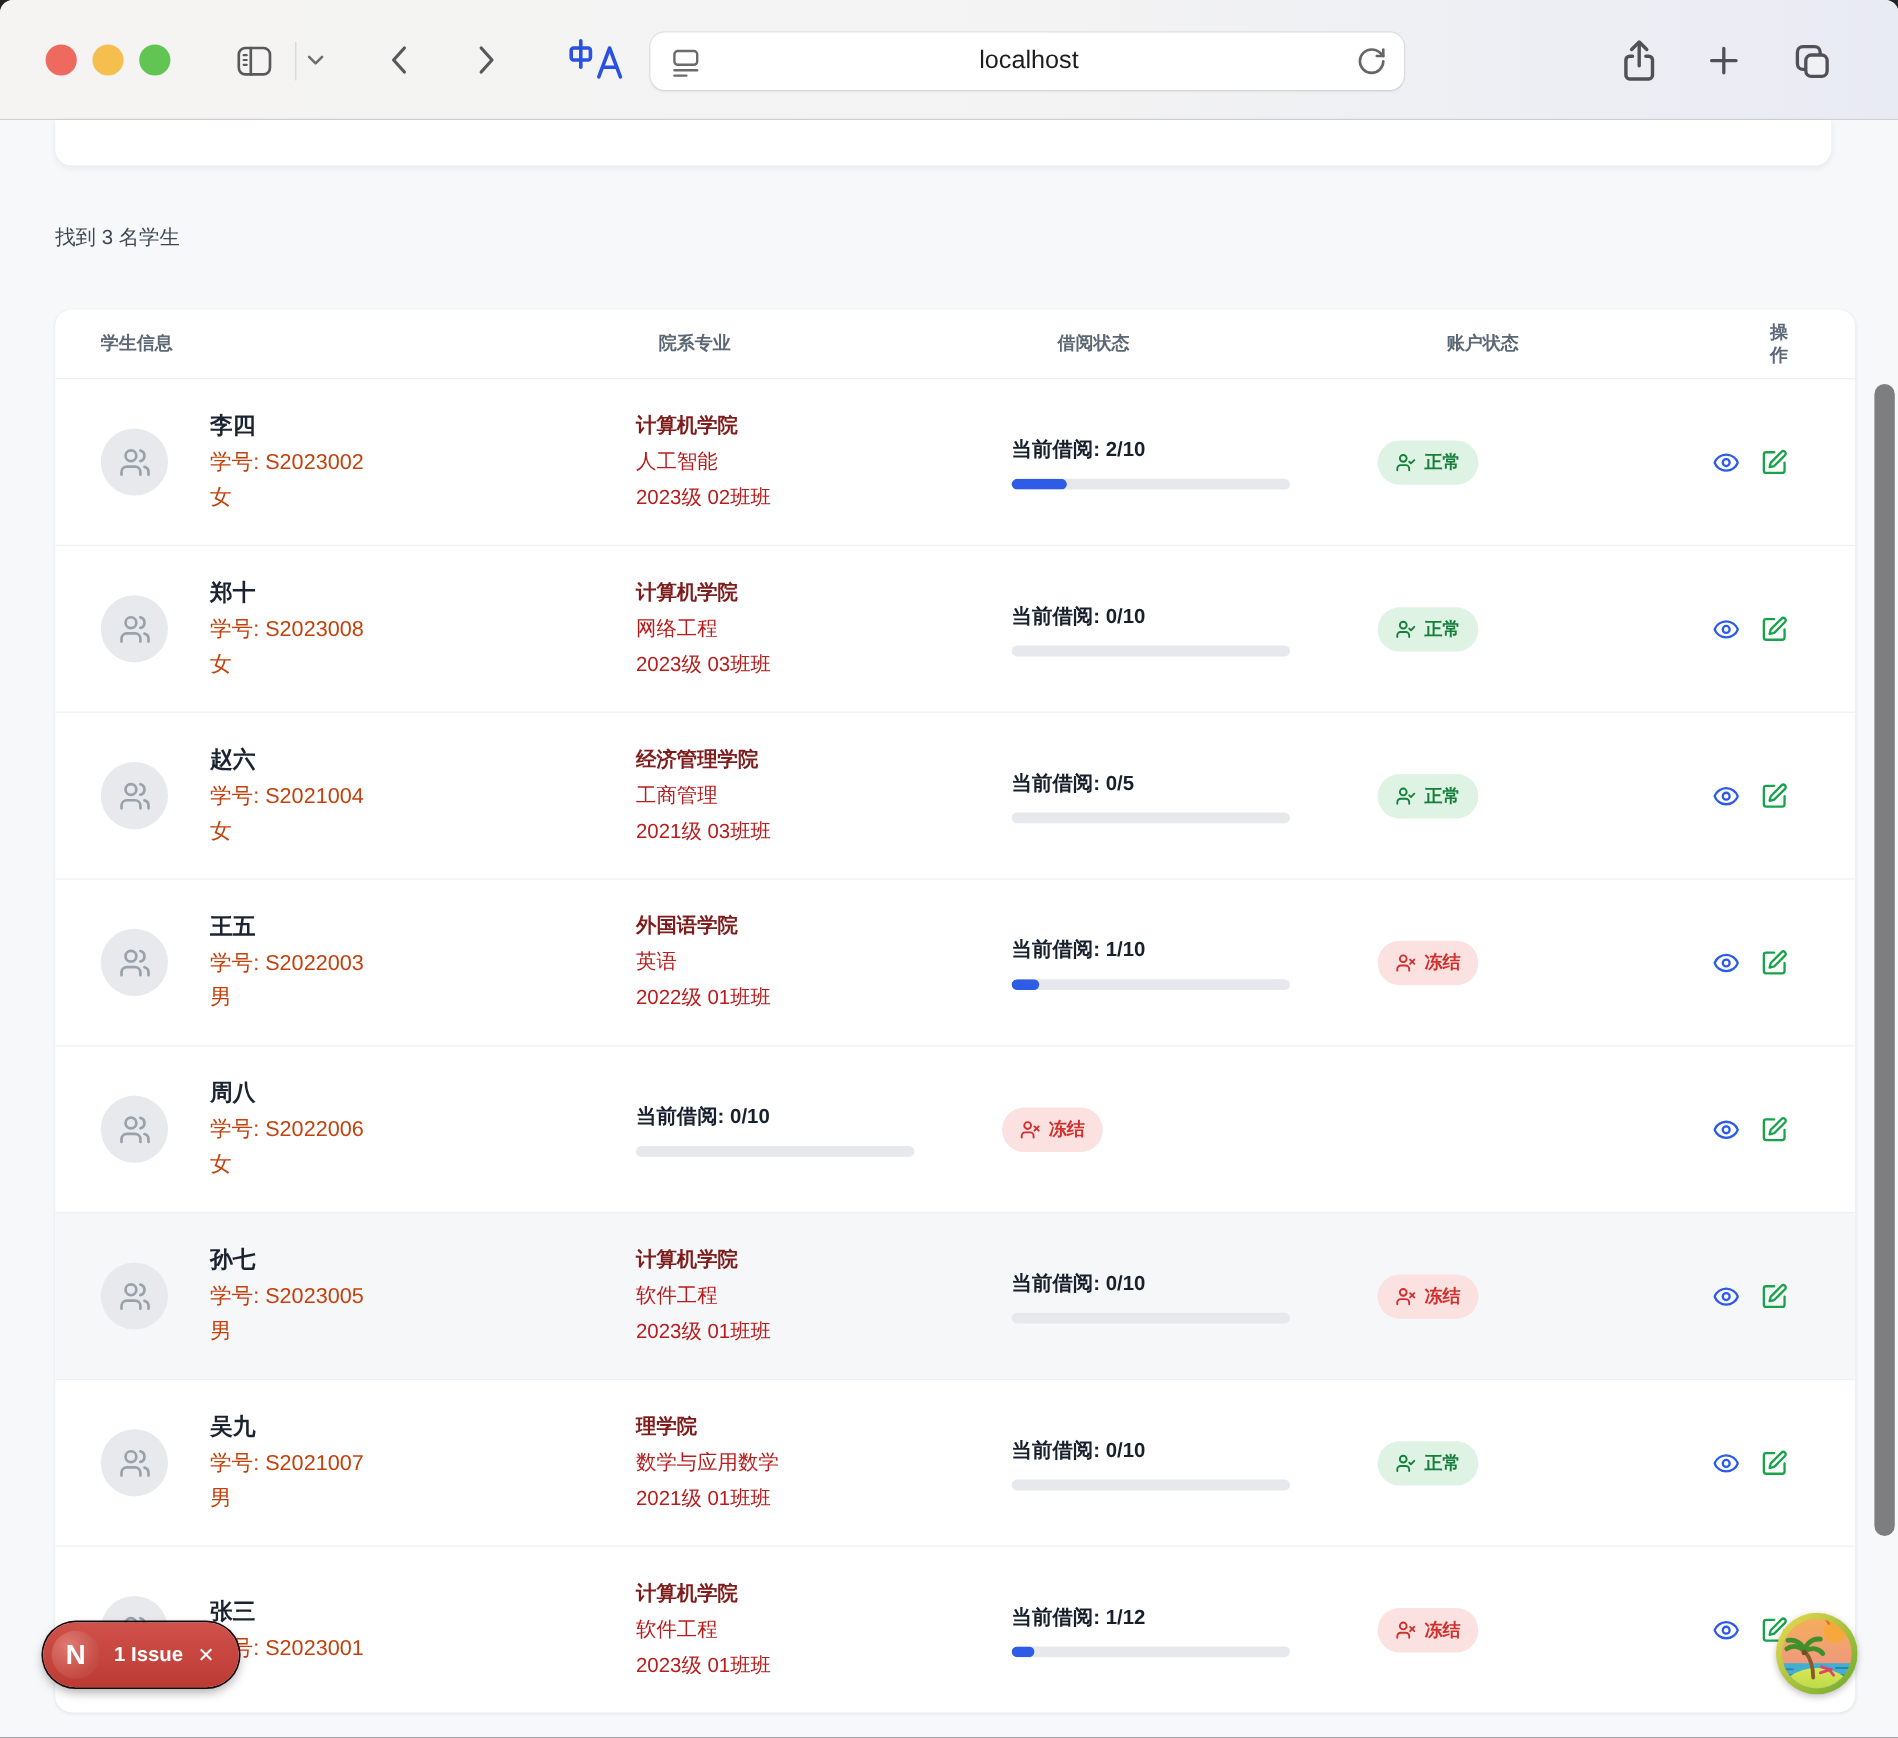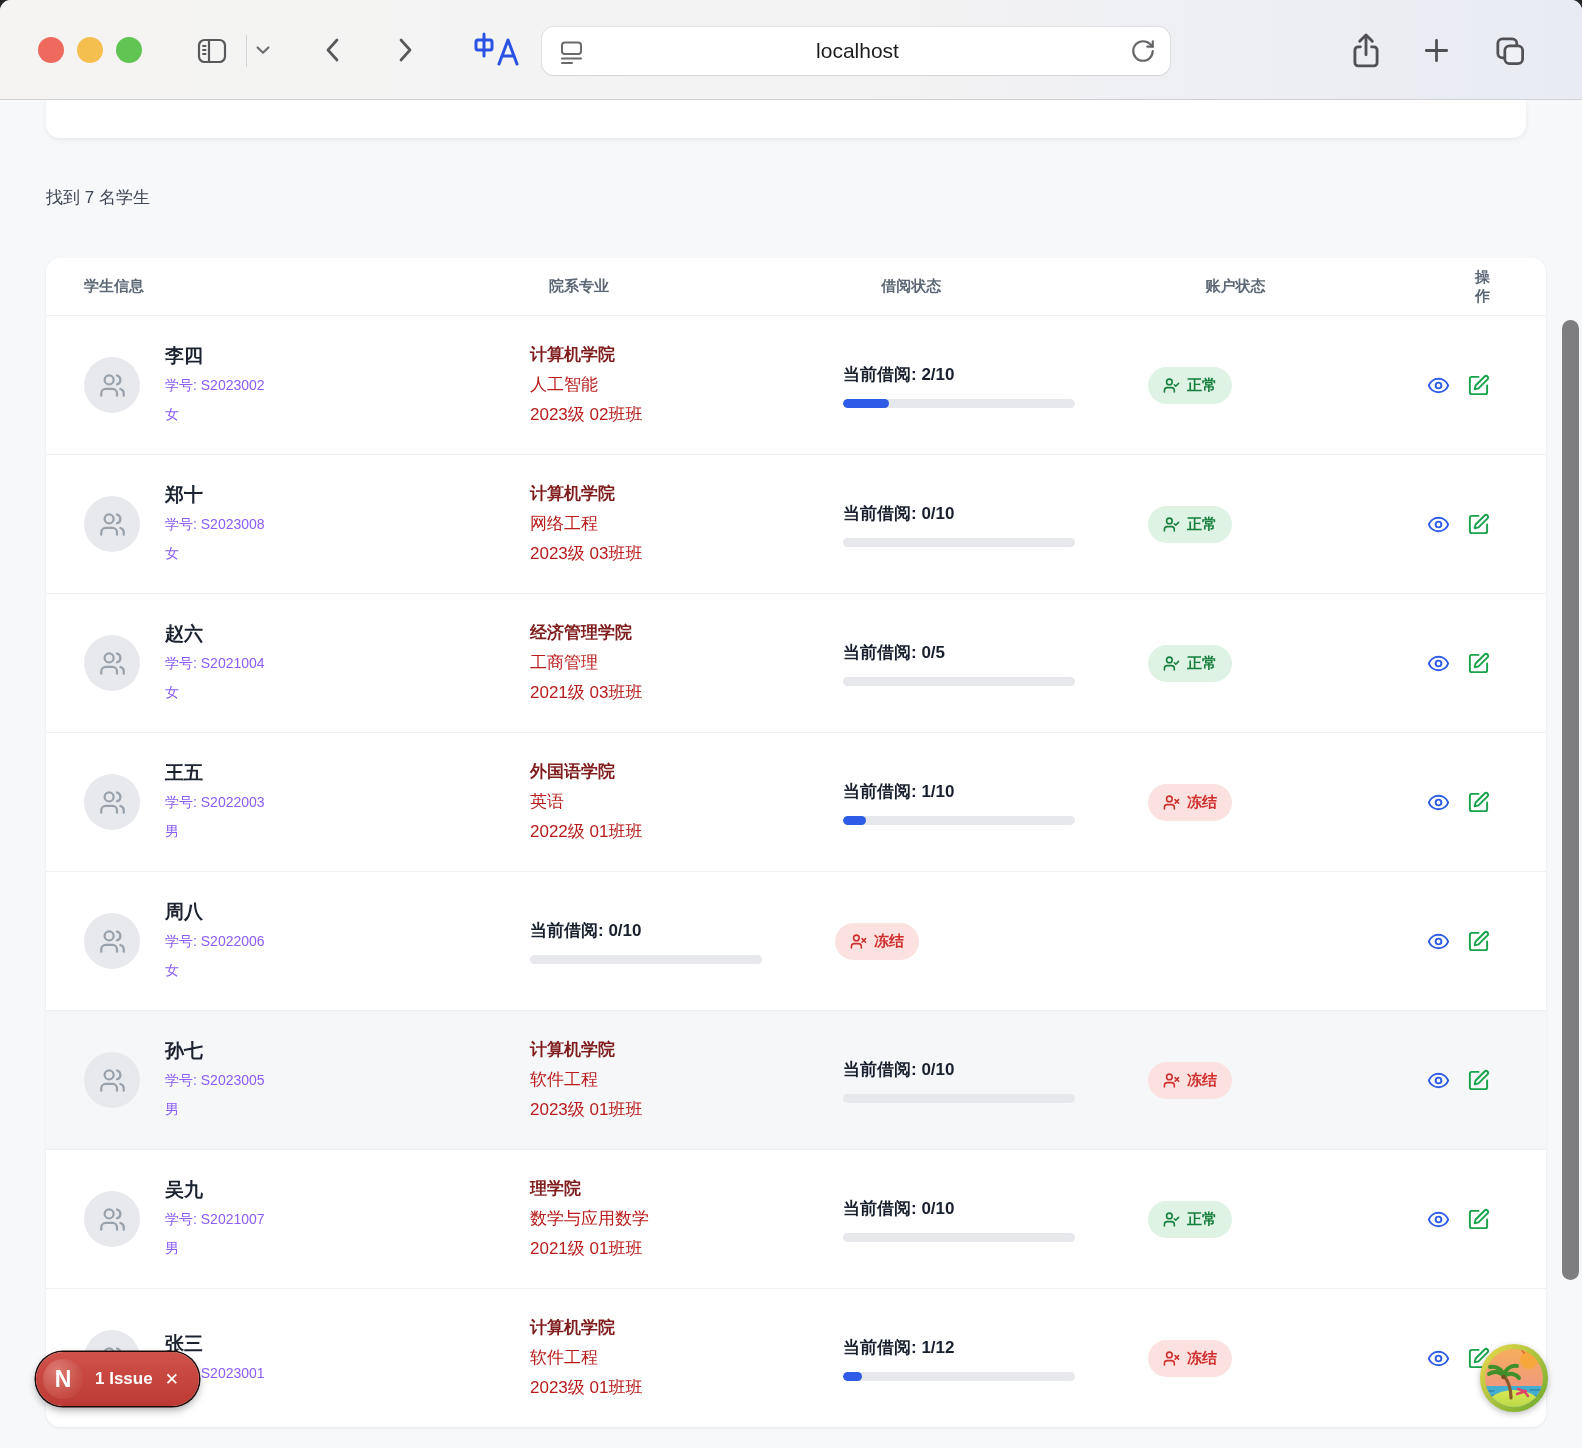--- a/index.html
+++ b/index.html
@@ -34,25 +34,25 @@
   .thead { display:flex; height:57px; align-items:center; font-size:15px; font-weight:700;
            color:#5d6877;gap:20px; }
   .c1 { width:484px; padding-left:38px; }
   .c2 { width:313px; }
   .c3 { width:305px; }
   .c4 { width:250px; }
   .c5 { flex:1; text-align:right; padding-right:56px; }
 
   .row { display:flex; height:139px; align-items:center; border-top:1px solid #eef0f2; }
   .row.hl { background:#f6f7f9; }
-  .row .c1 { display:flex; align-items:center; gap:25px; }
+  .row .c1 { display:flex; align-items:center; gap:35px; }
   .avatar { width:56px; height:56px; border-radius:50%; background:#e7e9ec; flex:0 0 auto;
             display:flex; align-items:center; justify-content:center; }
   .s-name { font-size:19px; font-weight:700; color:#1b2330; line-height:30px; }
-  .s-id, .s-gender { font-size:14px; color:#8b5cf6; line-height:29px; }
+  .s-id, .s-gender { font-size:18px; color:#c2410c; line-height:29px; }
   .d-college { font-size:17px; font-weight:700; color:#7f1d1d; line-height:30px; }
   .d-major, .d-class { font-size:17px; color:#b91c1c; line-height:30px; }
   .b-text { font-size:17px; font-weight:600; color:#18202e; }
   .b-track { width:232px; height:9px; border-radius:5px; background:#e6e8eb; margin-top:13px; overflow:hidden; }
   .b-fill { height:100%; background:#2e5ce6; border-radius:5px; }
   .badge { display:inline-flex; align-items:center; gap:7px; height:37px; padding:0 15px;
            border-radius:19px; font-size:15px; font-weight:700; }
   .badge.normal { background:#def3e4; color:#167f3c; }
   .badge.frozen { background:#fbe1e0; color:#cf302e; }
   .row .c5 { display:flex; justify-content:flex-end; align-items:center; gap:17px; }
@@ -151,21 +151,21 @@
       <svg width="35" height="35" viewBox="0 0 24 24" fill="none" stroke="#515155" stroke-width="1.9" stroke-linejoin="round">
         <rect x="4" y="4" width="13" height="13" rx="3.2"></rect>
         <rect x="8.8" y="8.8" width="12.2" height="12.2" rx="3.2" fill="#f0f1f5"></rect>
       </svg>
     </button>
   </div>
 
   <div class="page">
     <div class="top-card"></div>
 
-    <div class="results">找到 7 名学生</div>
+    <div class="results">找到 3 名学生</div>
 
     <div class="table-card">
       <div class="thead">
         <div class="c1">学生信息</div>
         <div class="c2">院系专业</div>
         <div class="c3">借阅状态</div>
         <div class="c4">账户状态</div>
         <div class="c5">操作</div>
       </div>
       <div>

